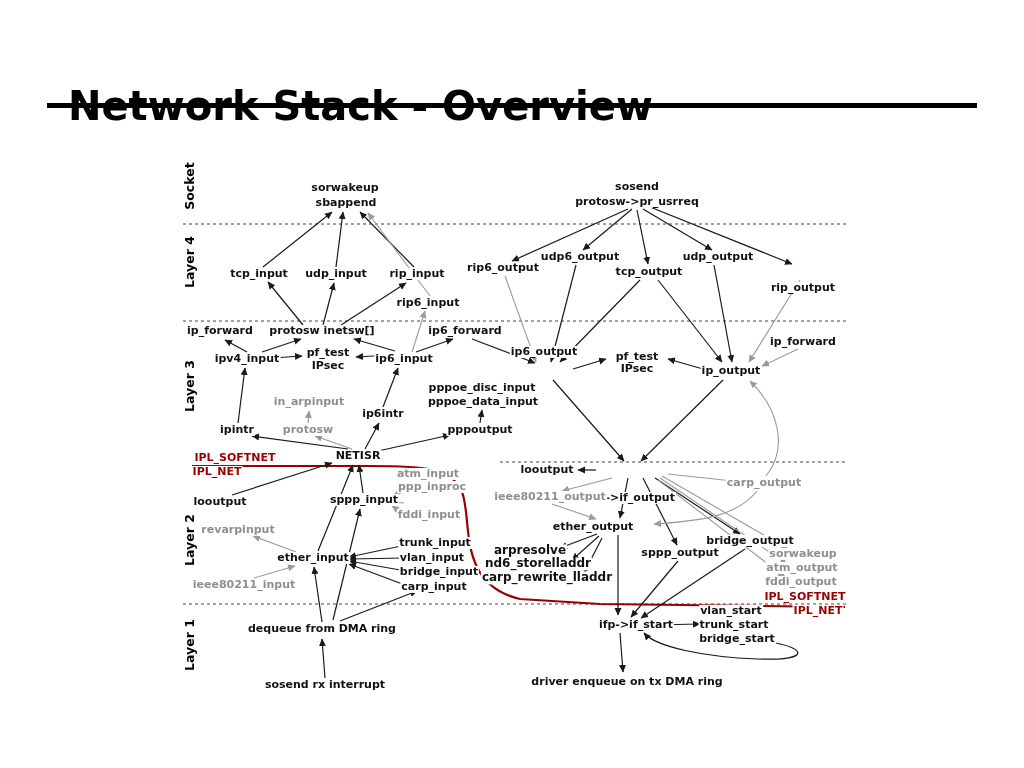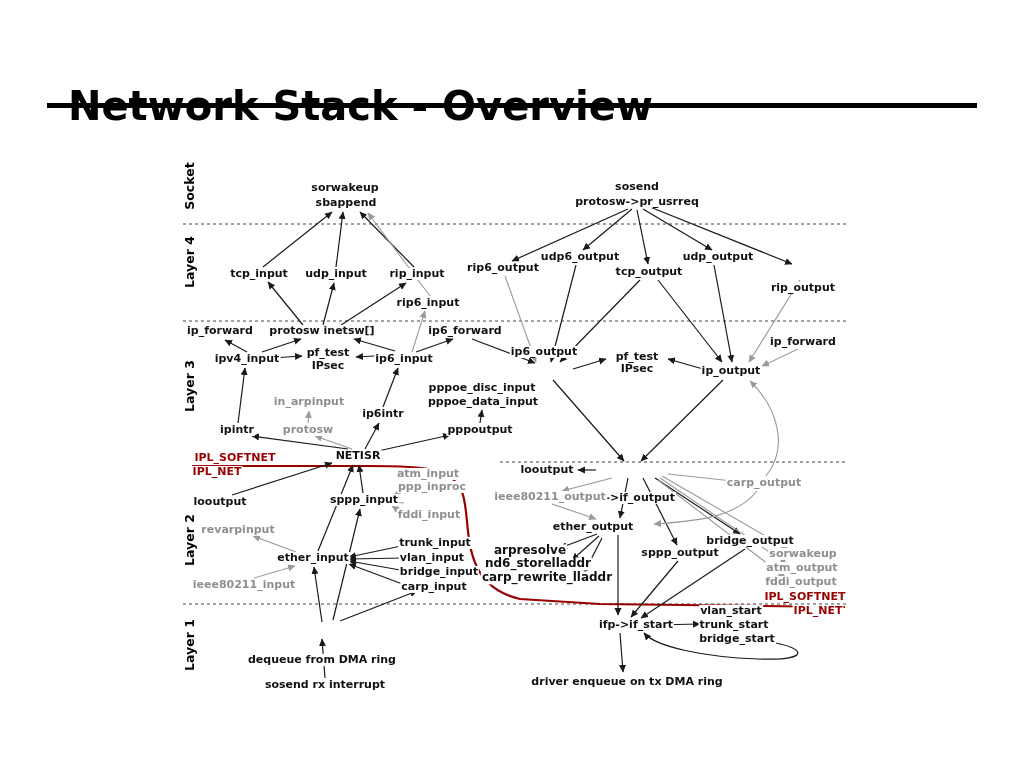--- a/index.html
+++ b/index.html
@@ -200,19 +200,19 @@
 <span class="node gray" style="left:802px;top:568px">atm_output</span>
 <span class="node gray" style="left:801px;top:582px">fddi_output</span>
 <span class="node" style="left:313px;top:558px">ether_input</span>
 <span class="node small" style="left:530px;top:551px">arpresolve</span>
 <span class="node small" style="left:538px;top:564px">nd6_storelladdr</span>
 <span class="node small" style="left:547px;top:578px">carp_rewrite_lladdr</span>
 <span class="node gray" style="left:244px;top:585px">ieee80211_input</span>
 <span class="node red" style="left:805px;top:597px">IPL_SOFTNET</span>
 <span class="node red" style="left:818px;top:611px">IPL_NET</span>
 
-<span class="node" style="left:322px;top:660px">dequeue from DMA ring</span>
+<span class="node" style="left:322px;top:629px">dequeue from DMA ring</span>
 <span class="node" style="left:636px;top:625px">ifp-&gt;if_start</span>
 <span class="node" style="left:731px;top:611px">vlan_start</span>
 <span class="node" style="left:734px;top:625px">trunk_start</span>
 <span class="node" style="left:737px;top:639px">bridge_start</span>
 <span class="node" style="left:325px;top:685px">sosend rx interrupt</span>
 <span class="node" style="left:627px;top:682px">driver enqueue on tx DMA ring</span>
 
 </body></html>

